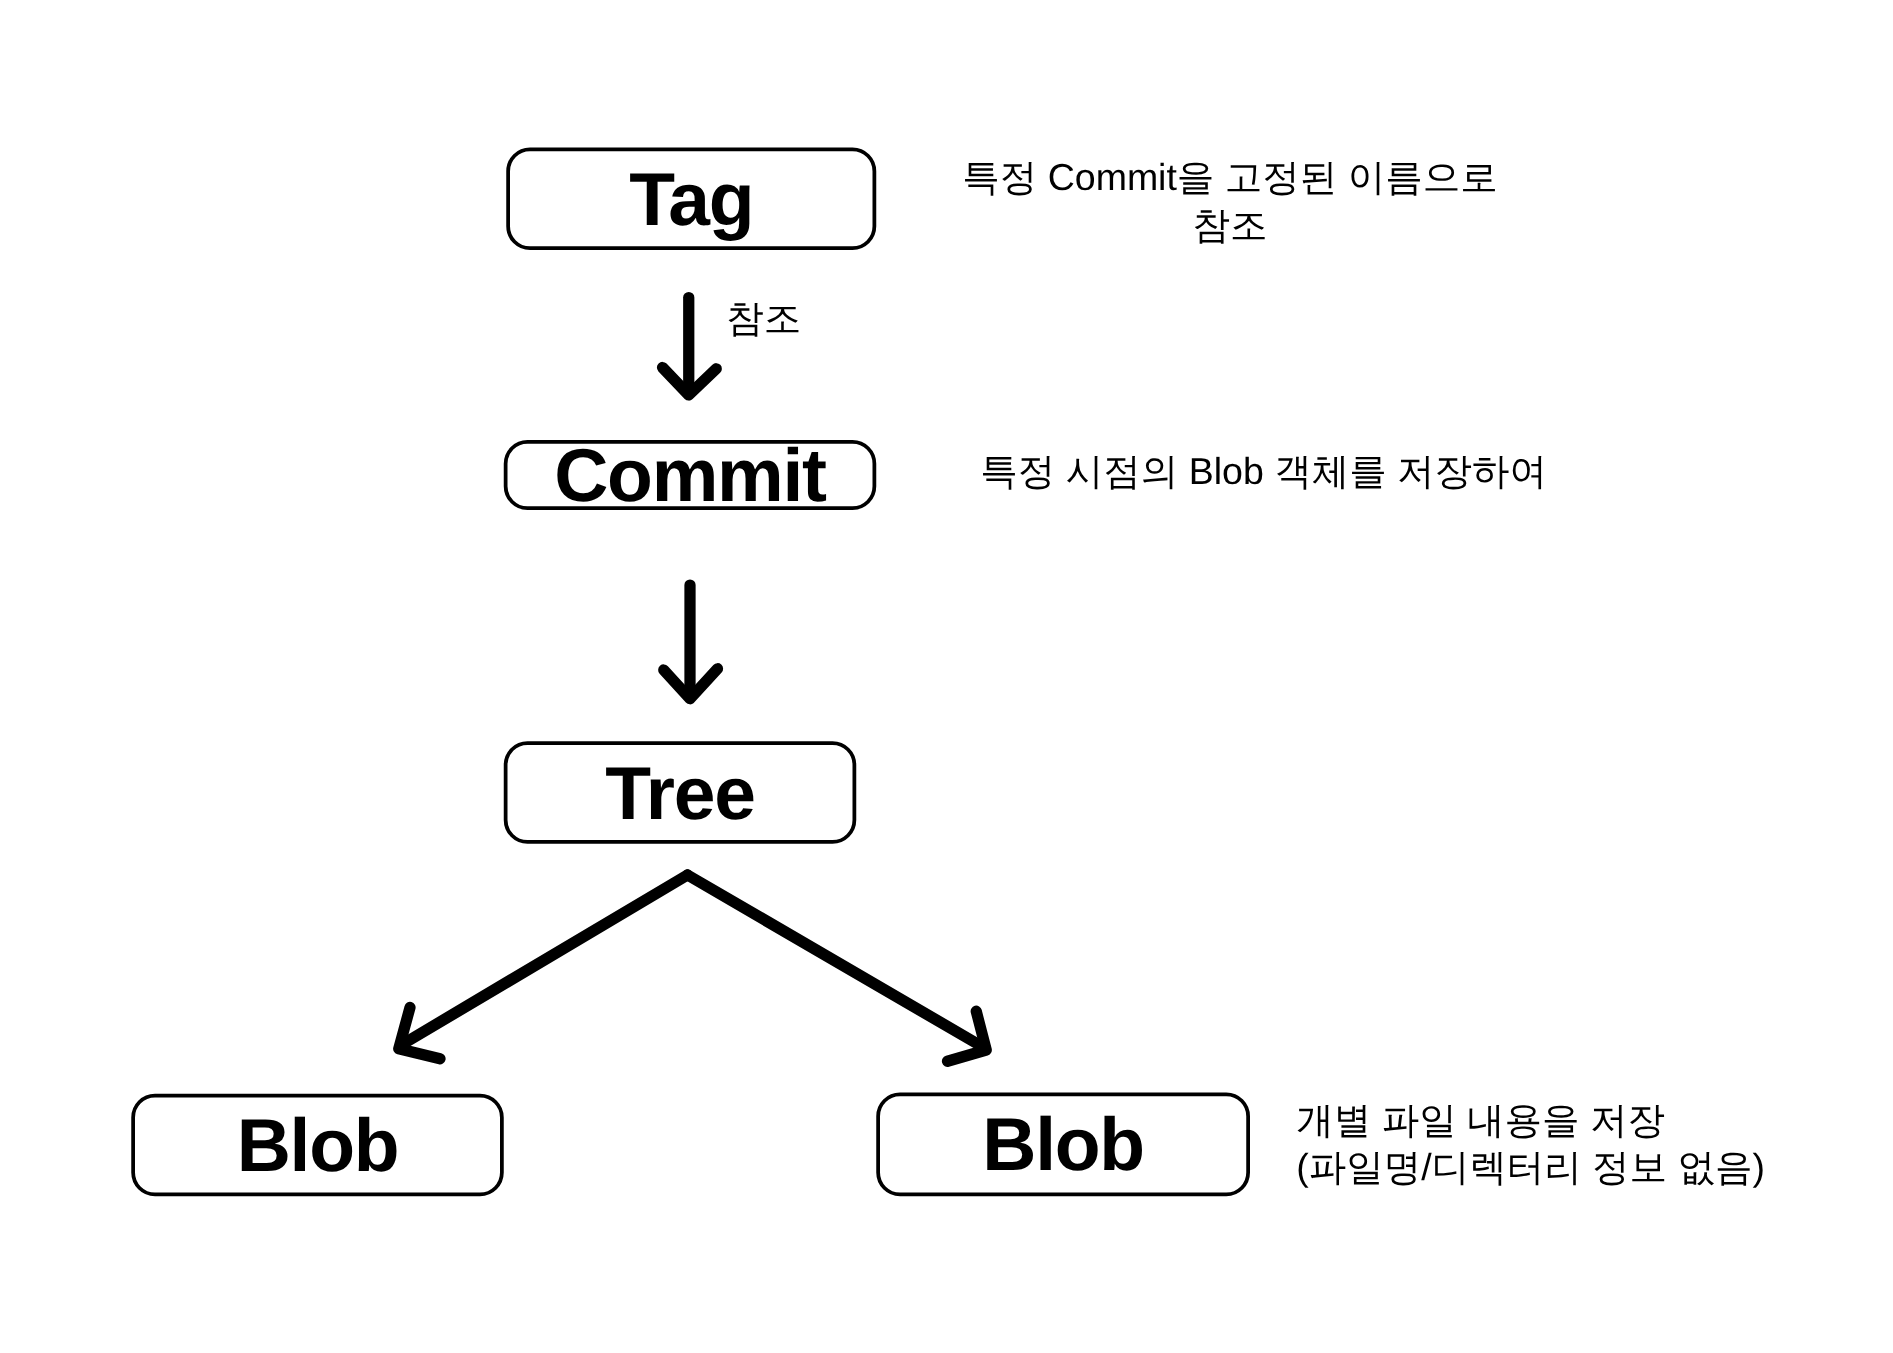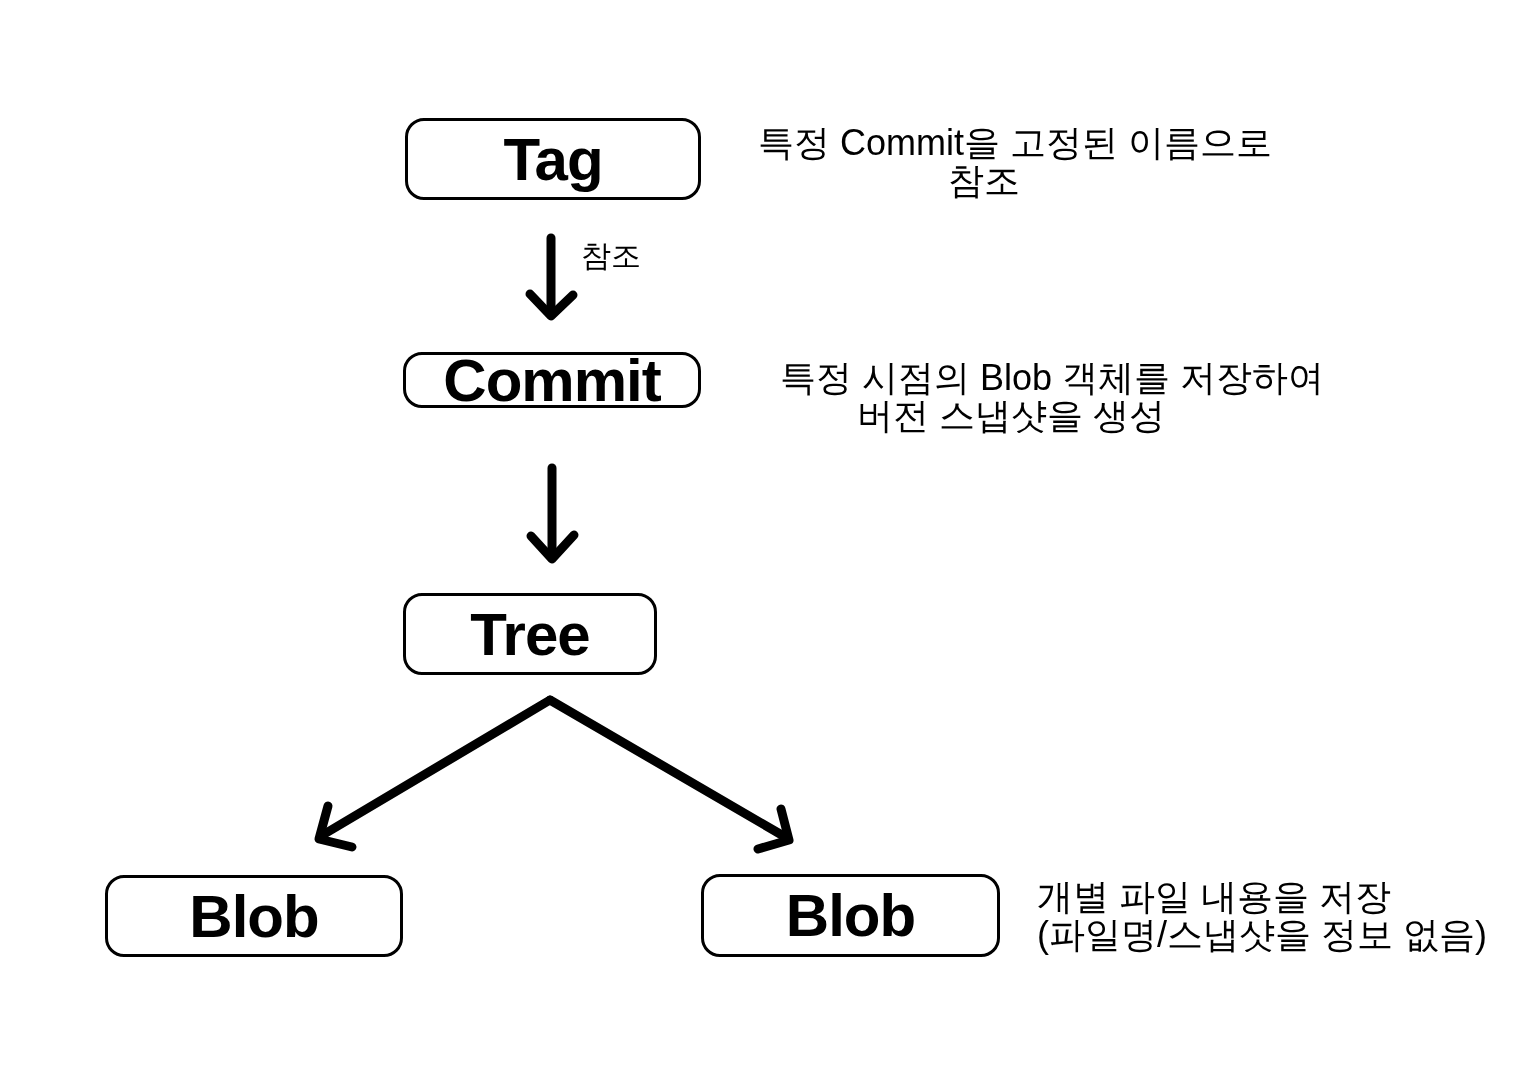--- a/index.html
+++ b/index.html
@@ -31,26 +31,26 @@
     display: flex;
     align-items: center;
     justify-content: center;
     font-weight: bold;
     font-size: 60px;
     letter-spacing: -1px;
     color: #000000;
   }
   .node-tag    { left: 372px; top: 118px; width: 296px; height: 82px; }
   .node-commit { left: 370px; top: 352px; width: 298px; height: 56px; }
-  .node-tree   { left: 370px; top: 593px; width: 254px; height: 82px; align-items: center; }
+  .node-tree   { left: 370px; top: 593px; width: 282px; height: 82px; align-items: center; }
   .node-blob-left  { left: 72px;  top: 875px; width: 298px; height: 82px; }
   .node-blob-right { left: 668px; top: 874px; width: 299px; height: 83px; }
   .note {
     position: absolute;
-    font-size: 36px;
+    font-size: 30px;
     line-height: 38px;
     color: #000000;
     white-space: nowrap;
   }
   .note-centered { text-align: center; }
   .note-tag    { left: 725px;  top: 124px; width: 452px; }
   .note-commit { left: 747px;  top: 359px; width: 462px; }
   .note-tree   { left: 748px;  top: 598px; }
   .note-blob   { left: 1004px; top: 878px; }
   .edge-label {
@@ -114,24 +114,23 @@
 
   <div class="edge-label">참조</div>
 
   <div class="note note-centered note-tag">
     <div>특정 Commit을 고정된 이름으로</div>
     <div>참조</div>
   </div>
 
   <div class="note note-centered note-commit">
     <div>특정 시점의 Blob 객체를 저장하여</div>
-    <div>버전 스냅샷을 생성</div>
   </div>
 
   <div class="note note-tree">
   </div>
 
   <div class="note note-blob">
     <div>개별 파일 내용을 저장</div>
-    <div>(파일명/스냅샷을 정보 없음)</div>
+    <div>(파일명/디렉터리 정보 없음)</div>
   </div>
 
 </div>
 
 </body></html>

